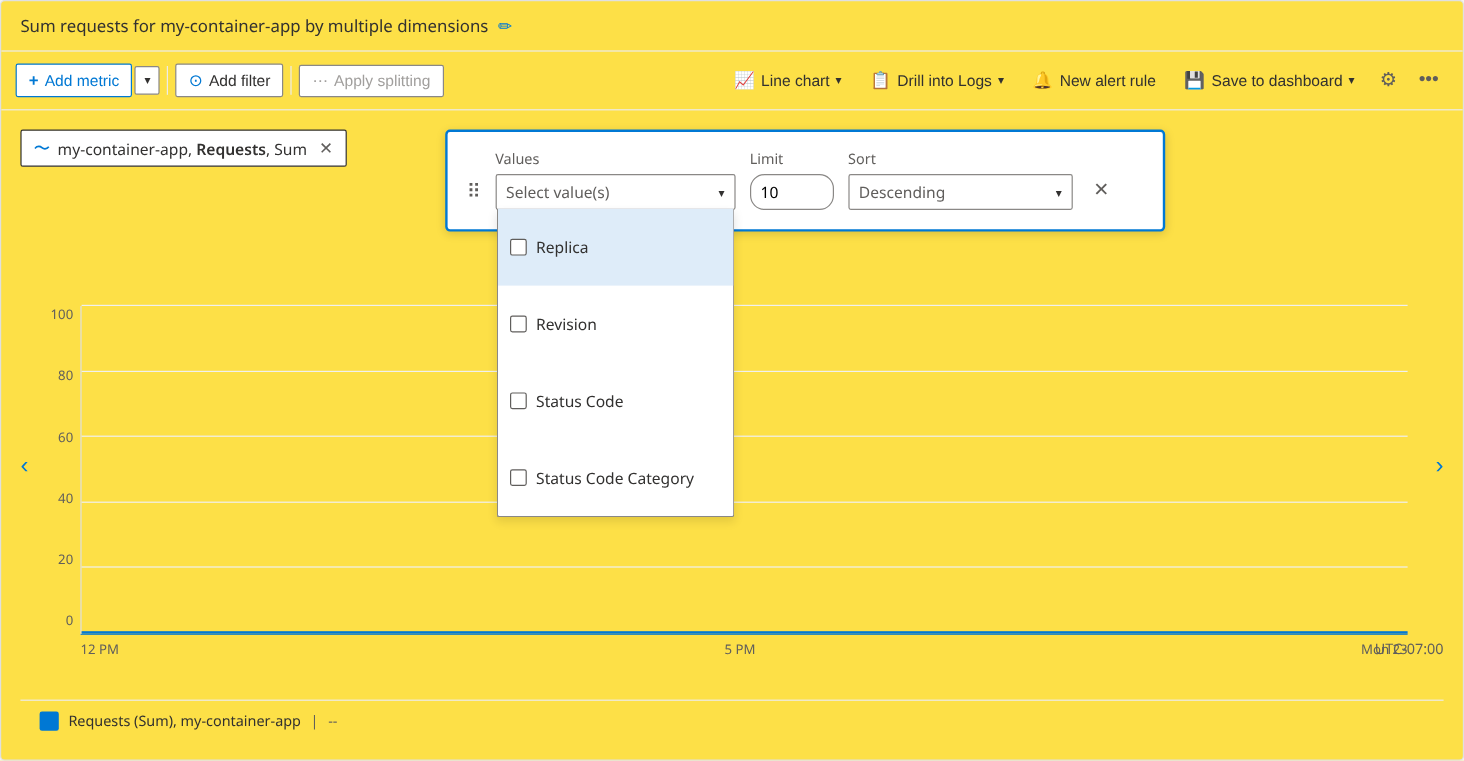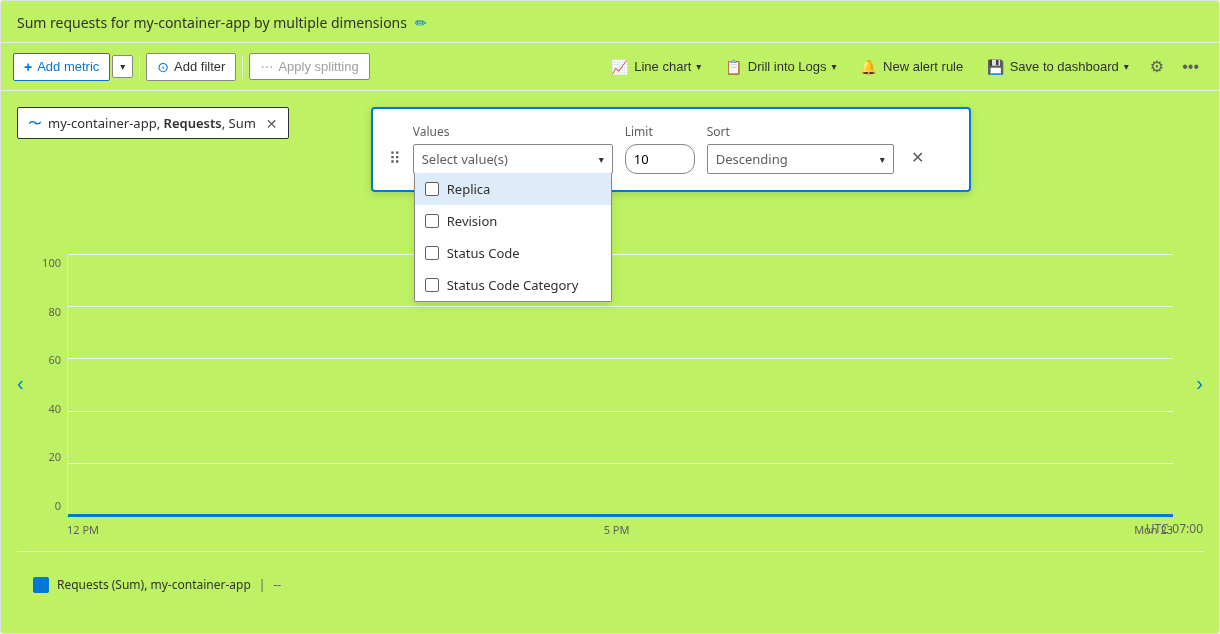--- a/index.html
+++ b/index.html
@@ -1,21 +1,21 @@
 <!DOCTYPE html>
 <html><head>
   <meta charset="utf-8">
   <style>
     * { box-sizing: border-box; margin: 0; padding: 0; }
     body { font-family: 'Segoe UI', system-ui, sans-serif; font-size: 13px; background: #f3f2f1; color: #323130; }
 
     .page-container {
       width: 1220px;
       min-height: 634px;
-      background: #bef264;
+      background: #fde047;
       border: 1px solid #e0e0e0;
       border-radius: 4px;
       display: flex;
       flex-direction: column;
       overflow: hidden;
     }
 
     
     .page-header {
       padding: 12px 16px 10px;
@@ -179,21 +179,21 @@
       border: 1px solid #8a8886;
       border-top: none;
       border-radius: 0 0 2px 2px;
       z-index: 200;
       box-shadow: 0 4px 8px rgba(0,0,0,0.1);
     }
     .dropdown-item {
       display: flex;
       align-items: center;
       gap: 8px;
-      padding: 7px 10px;
+      padding: 23px 10px;
       cursor: pointer;
       font-size: 13px;
     }
     .dropdown-item.highlighted { background: #deecf9; }
     .checkbox {
       width: 14px;
       height: 14px;
       border: 1px solid #605e5c;
       border-radius: 2px;
       background: #fff;
@@ -278,22 +278,22 @@
       border: none;
     }
     .nav-arrow.left { left: 0; }
     .nav-arrow.right { right: 0; }
 
     
     .chart-legend {
       display: flex;
       align-items: center;
       gap: 8px;
-      margin-top: 4px;
-      padding: 24px 16px;
+      margin-top: 24px;
+      padding: 8px 16px;
       border-top: 1px solid #edebe9;
     }
     .legend-color {
       width: 16px;
       height: 16px;
       background: #0078d4;
       border-radius: 2px;
       flex-shrink: 0;
     }
     .legend-text { font-size: 12px; color: #323130; }

